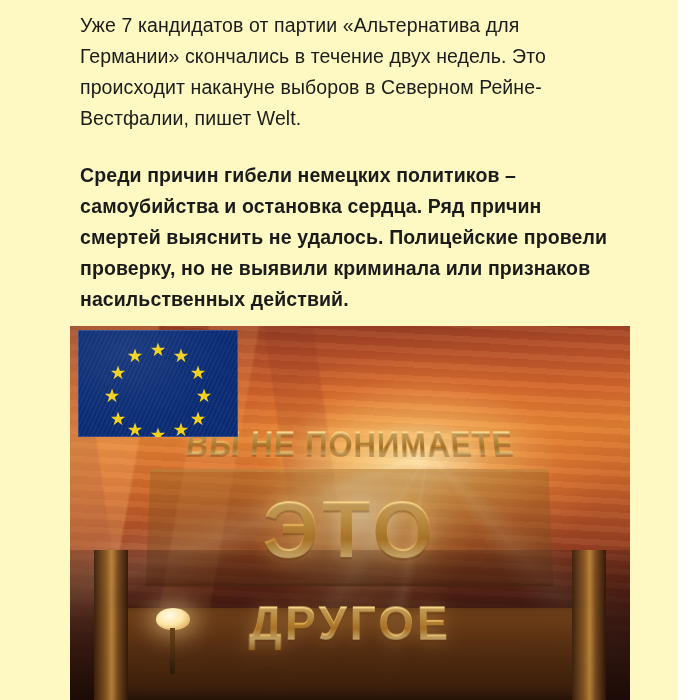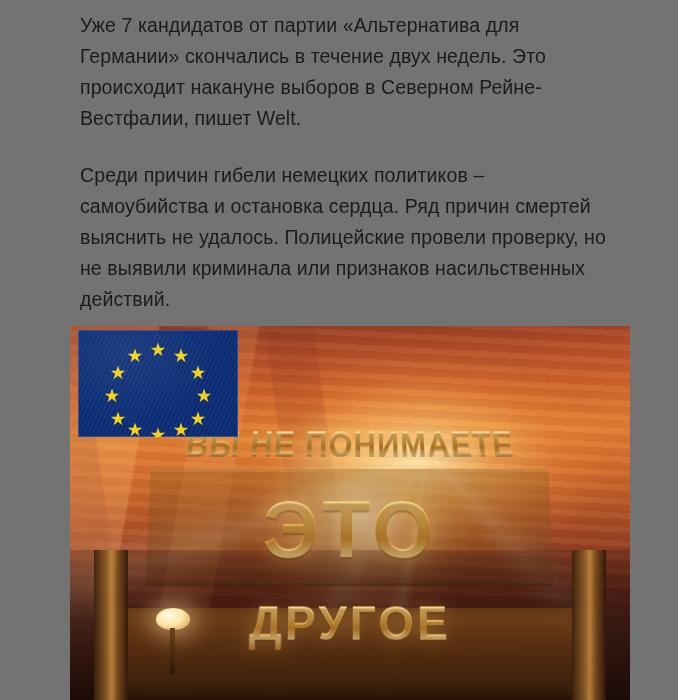--- a/index.html
+++ b/index.html
@@ -10,35 +10,36 @@
   body {
     width: 700px;
     height: 700px;
     font-family: "Liberation Sans", sans-serif;
     overflow: hidden;
   }
   .post {
     width: 678px;
     height: 700px;
     position: relative;
-    background: #737373;
+    background: #fef9c3;
     box-sizing: border-box;
   }
   .post-text {
     padding: 10px 64px 0 80px;
     color: #1b1b1b;
     font-size: 19.5px;
     line-height: 31px;
     letter-spacing: 0.1px;
   }
   .post-text p {
     margin: 0 0 26px 0;
   }
   .post-text p:last-child {
     margin-bottom: 0;
+    font-weight: bold;
   }
 
   
   .media {
     position: absolute;
     left: 70px;
     top: 326px;
     width: 560px;
     height: 374px;
     overflow: hidden;

